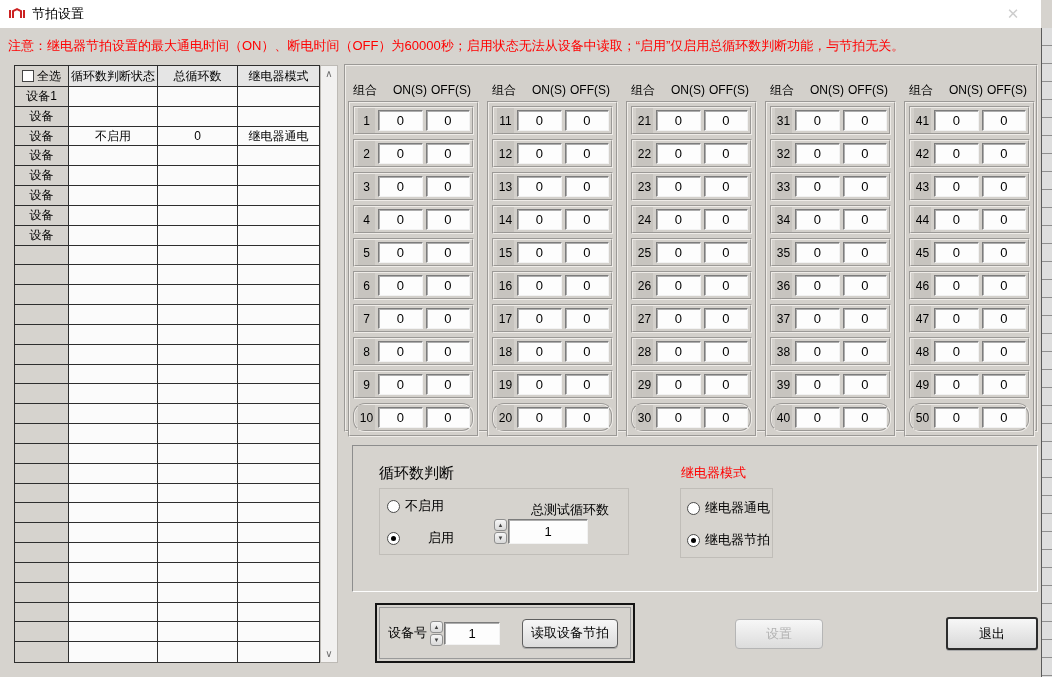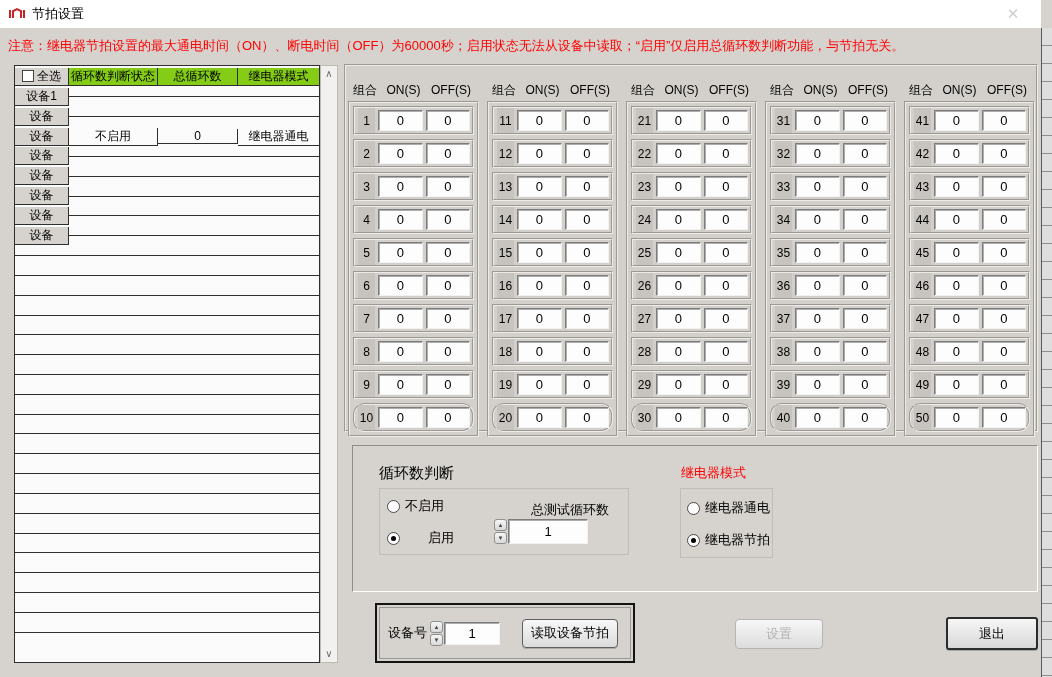--- a/index.html
+++ b/index.html
@@ -10,43 +10,43 @@
   #titlebar { position:absolute; left:0; top:0; width:1041px; height:28px; background:#ffffff; display:flex; align-items:center; }
   #appicon { margin-left:9px; width:16px; height:14px; }
   #apptitle { margin-left:7px; font-size:13px; color:#000; }
   #closebtn { position:absolute; right:14px; top:3px; width:28px; height:22px; color:#cdcdcd; font-size:15px; text-align:center; line-height:22px; cursor:default; }
 
   
   #warning { position:absolute; left:8px; top:36px; width:1026px; height:20px; color:#ff0000; font-size:13px; line-height:20px; white-space:nowrap; }
 
   
   #dtable { position:absolute; left:14px; top:65px; width:306px; height:598px; border:1px solid #2e2e2e; background:#fbfbfb; display:flex; flex-direction:column; }
-  .trow { display:flex; flex:1; min-height:0;align-items:center; }
+  .trow { display:flex; flex:1; min-height:0; }
   .trow.hdr { flex:0 0 21px; }
   .tcell { border-right:1px solid #2e2e2e; border-bottom:1px solid #2e2e2e; display:flex; align-items:center; justify-content:center; font-size:12px; overflow:hidden; }
   .tcell:last-child { border-right:none; }
   .trow:last-child .tcell { border-bottom:none; }
   .c0 { flex:0 0 54px; background:#d6d3ce; }
   .c1 { flex:0 0 89px; background:#fbfbfb; }
   .c2 { flex:0 0 80px; background:#fbfbfb; }
   .c3 { flex:1; background:#fbfbfb; }
-  .hdr .c1,.hdr .c2,.hdr .c3 { background:#84cc16; }
+  .hdr .c1,.hdr .c2,.hdr .c3 { background:#e5e5e5; }
   .cbx { width:12px; height:12px; background:#fff; border:1px solid #444; margin-right:3px; flex:0 0 auto; }
 
   
   #tscroll { position:absolute; left:320px; top:65px; width:18px; height:598px; background:#f2f1f0; border:1px solid #bdbab5; display:flex; flex-direction:column; justify-content:space-between; }
   .sarrow { height:16px; text-align:center; font-size:10px; color:#6e6e6e; line-height:16px; }
 
   
   .groove { border:2px groove #efece8; }
   #gpanel { position:absolute; left:344px; top:64px; width:694px; height:368px; background:#d3d0cb; display:flex; gap:8px; padding:13px 2px 2px 2px; }
   .gcol { width:131px; display:flex; flex-direction:column; }
   .ghead { flex:0 0 22px; display:flex; align-items:center; font-size:12px; padding-left:5px; }
   .gh1 { width:27px; }
-  .gh2 { width:47px; text-align:center; }
+  .gh2 { width:47px; text-align:right; }
   .gh3 { width:48px; text-align:center; }
   .gcluster { flex:1; padding:3px; background:#d3d0cb; }
   .grow { height:29px; margin-bottom:4px; display:flex; align-items:center; padding:0 2px 0 3px; background:#d3d0cb; }
   .grow:last-child { margin-bottom:0;border-radius:12px; }
   .gnum { width:18px; text-align:center; font-size:12px; background:#c7c4bf; align-self:stretch; display:flex; align-items:center; justify-content:center; }
   .inp { background:#fdfdfd; border:1px solid; border-color:#7c7c7c #f2f2f2 #f2f2f2 #7c7c7c; box-shadow:inset 1px 1px 0 #adadad; text-align:center; font-size:13px; line-height:19px; }
   .grow .inp { width:47px; height:21px; margin-left:3px; }
 
   
   #settings { position:absolute; left:352px; top:445px; width:686px; height:147px; border:1px solid; border-color:#8d8d8d #fdfdfd #fdfdfd #8d8d8d; background:#d6d3ce; }

